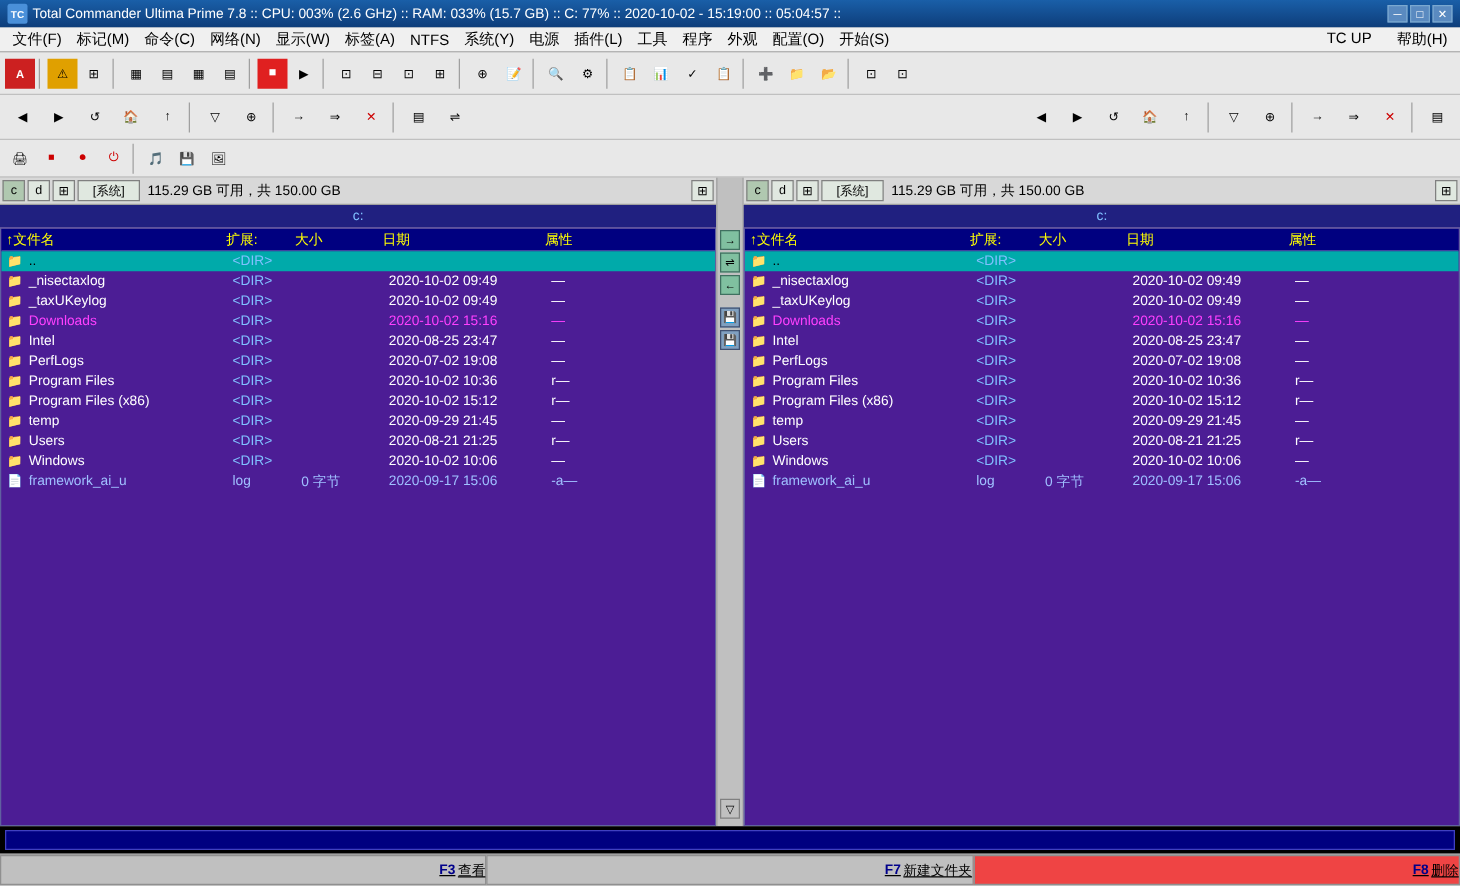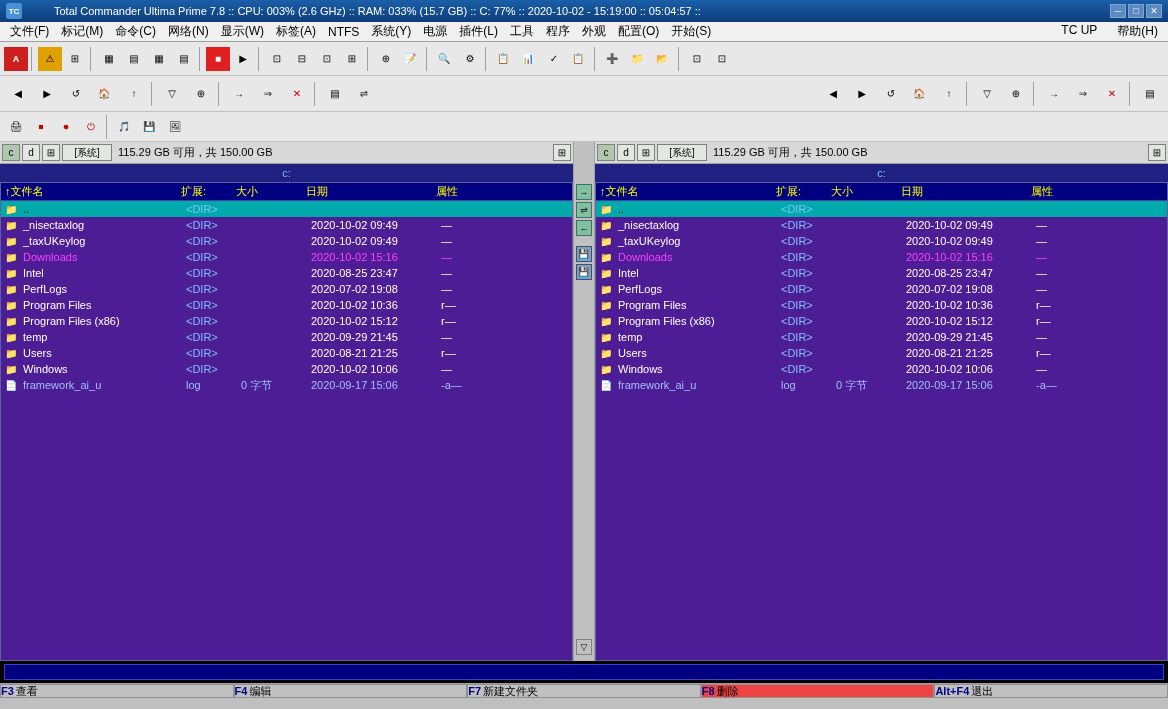--- a/index.html
+++ b/index.html
@@ -23,21 +23,21 @@
       padding: 0 6px;
       font-size: 11px;
     }
     #title-bar .title-icon {
       width: 16px; height: 16px; margin-right: 4px;
       background: #4a90d9;
       border-radius: 2px;
       display: flex; align-items: center; justify-content: center;
       font-size: 8px; color: white; font-weight: bold;
     }
-    #title-bar .title-text { flex: 1; margin-left: 28px; }
+    #title-bar .title-text { flex: 1; }
     #title-bar .win-controls { display: flex; gap: 2px; }
     #title-bar .win-btn {
       width: 16px; height: 14px;
       background: #5a8ac0;
       border: 1px solid #7aa8d0;
       color: white;
       font-size: 9px;
       display: flex; align-items: center; justify-content: center;
       cursor: pointer;
     }
@@ -171,30 +171,31 @@
       flex: 1;
       background: #000080;
       color: #ffffff;
       border: 1px solid #4040c0;
       height: 18px;
       font-size: 11px;
       padding: 0 2px;
     }
     .fkey {
       flex: 1;
-      height: 14px;
+      height: 24px;
       background: #000080;
       border: 1px solid #4040a0;
       color: #ffffff;
       font-size: 11px;
       display: flex;
       align-items: center;
-      justify-content: flex-start;
+      justify-content: flex-end;
       cursor: pointer;
       gap: 2px;
+      text-decoration: underline;
     }
     .fkey-num { color: #ffff00; font-weight: bold; }
     .fkey-label { color: #ffffff; }
 
     .panel-outer {
       flex: 1;
       display: flex;
       flex-direction: column;
       background: #4c1d95;
       border: 1px solid #6060a0;
@@ -656,30 +657,22 @@
   <div style="background:#000; height:22px; display:flex; align-items:center; padding:2px 4px;">
     <input type="text" id="command-input" style="flex: 1 1 0%; background: rgb(0, 0, 128); color: rgb(255, 255, 255); border: 1px solid rgb(64, 64, 192); height: 16px; font-size: 11px; padding: 0px 2px; font-family: inherit;">
   </div>
 
   <div class="fkey-bar-row" style="height:26px;">
     <div class="fkey" style="background:#c0c0c0; border:1px solid #909090; color:#000;">
       <span class="fkey-num" style="color:#00008b; font-weight:bold;">F3</span>
       <span class="fkey-label" style="color:#000;">查看</span>
     </div>
     <div class="fkey" style="background:#c0c0c0; border:1px solid #909090; color:#000;">
-      <span class="fkey-num" style="color:#00008b; font-weight:bold;">F4</span>
-      <span class="fkey-label" style="color:#000;">编辑</span>
-    </div>
-    <div class="fkey" style="background:#c0c0c0; border:1px solid #909090; color:#000;">
       <span class="fkey-num" style="color:#00008b; font-weight:bold;">F7</span>
       <span class="fkey-label" style="color:#000;">新建文件夹</span>
     </div>
     <div class="fkey" style="background:#ef4444; border:1px solid #909090; color:#000;">
       <span class="fkey-num" style="color:#00008b; font-weight:bold;">F8</span>
       <span class="fkey-label" style="color:#000;">删除</span>
     </div>
-    <div class="fkey" style="background:#c0c0c0; border:1px solid #909090; color:#000;">
-      <span class="fkey-num" style="color:#00008b; font-weight:bold;">Alt+F4</span>
-      <span class="fkey-label" style="color:#000;">退出</span>
-    </div>
   </div>
 
 </div>
 
 </body></html>

